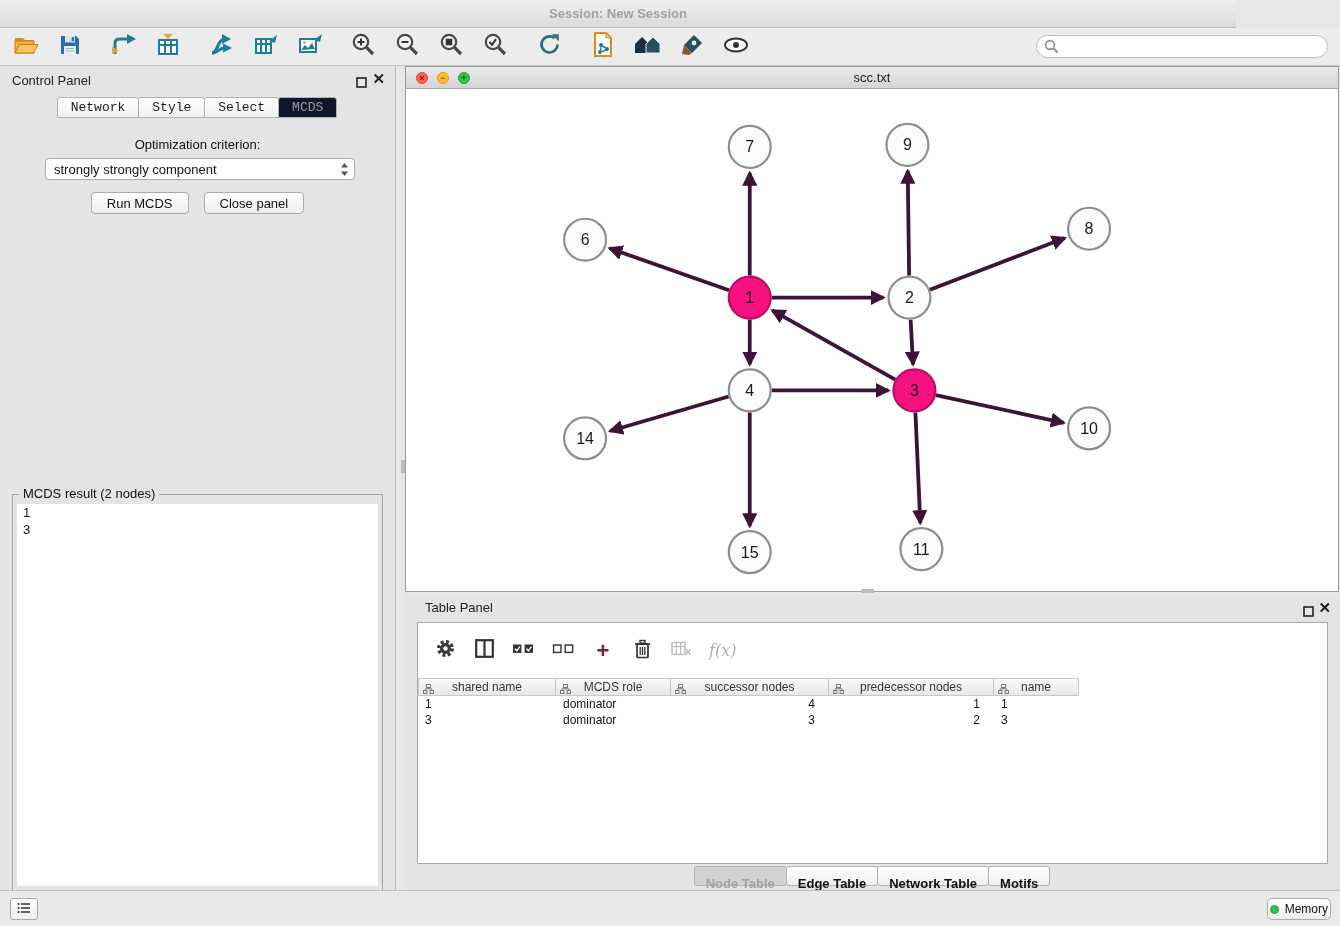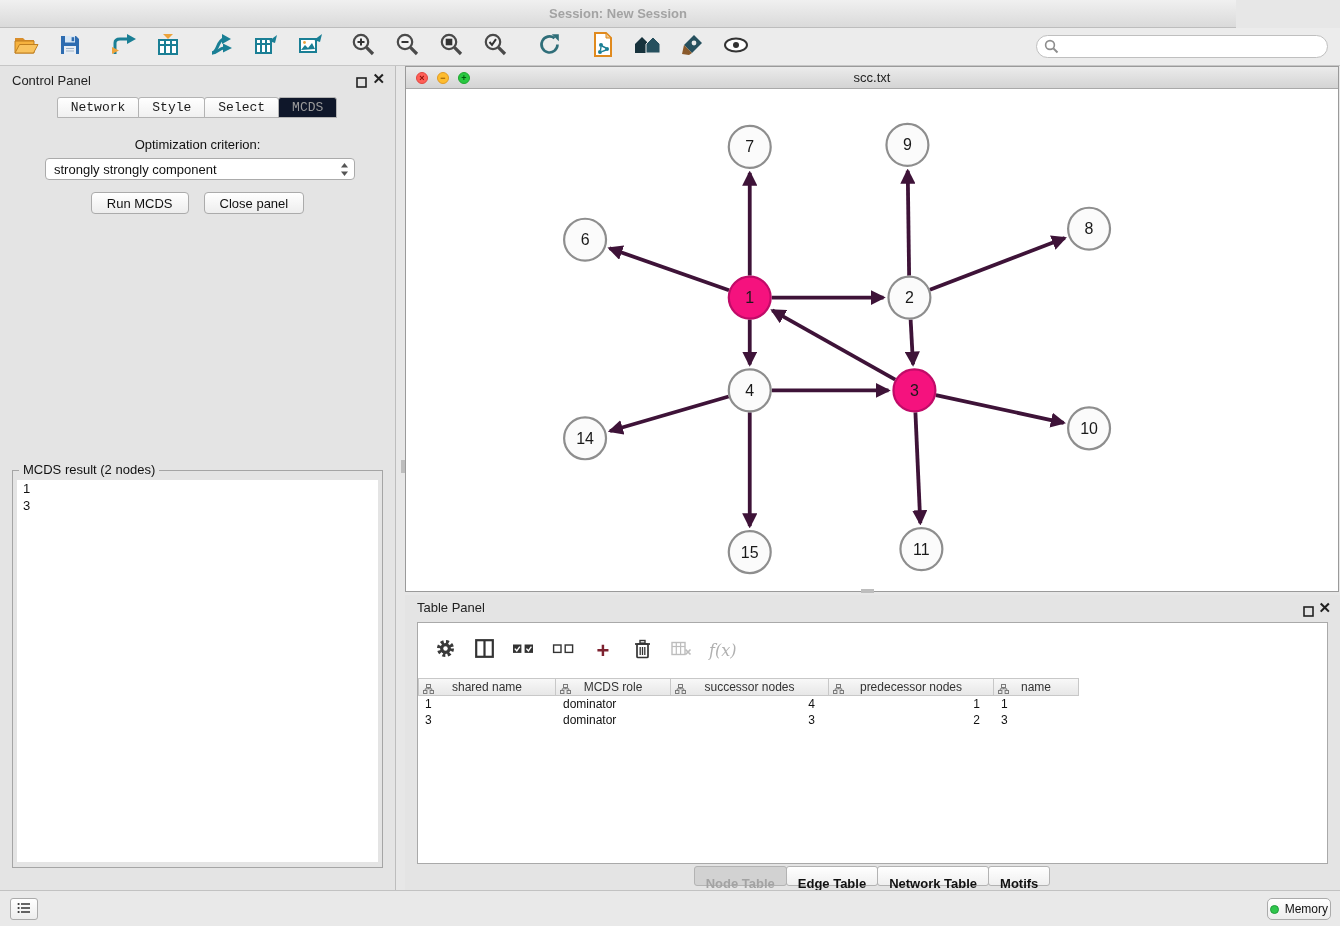--- a/index.html
+++ b/index.html
@@ -61,21 +61,21 @@
     background:#fff; border:1px solid #ababab; border-radius:4px;
     font-size:13px; color:#111; display:flex; align-items:center; padding:0 22px 0 8px; cursor:pointer;
   }
   .sel-arrows { position:absolute; right:5px; top:3px; }
   .cp-btnrow { position:absolute; left:0; top:126px; width:100%; display:flex; justify-content:center; gap:15px; }
   .cp-btn {
     height:22px; padding:0 15px; background:linear-gradient(#ffffff,#ededed);
     border:1px solid #ababab; border-radius:4px; font-size:13px; color:#111;
     font-family:"Liberation Sans", sans-serif; cursor:pointer;
   }
-  .groupbox { position:absolute; left:12px; top:404px; width:371px; height:398px; border:1px solid #a5a5a5; }
+  .groupbox { position:absolute; left:12px; top:428px; width:371px; height:398px; border:1px solid #a5a5a5; }
   .groupbox-title { position:absolute; top:-9px; left:6px; background:#e4e4e4; padding:0 4px; font-size:13px; color:#111; }
   .result-list { position:absolute; left:4px; top:9px; right:4px; bottom:5px; background:#fff; overflow:auto; font-size:13px; color:#111; }
   .result-item { padding:1px 6px; line-height:15px; }
 
   
   .network-window {
     position:absolute; left:405px; top:66px; width:934px; height:526px;
     border:1px solid #9a9a9a; background:#fff;
   }
   .nw-titlebar {
@@ -89,21 +89,21 @@
     display:flex; align-items:center; justify-content:center;
     font-size:9px; font-weight:bold; line-height:1; cursor:pointer;
   }
   .tl.red    { left:10px; background:#ff5f57; border:1px solid #e14640; color:#8a0d06; }
   .tl.yellow { left:31px; background:#febc2e; border:1px solid #df9b27; color:#925a00; }
   .tl.green  { left:52px; background:#28c840; border:1px solid #1ea62f; color:#005c0e; }
   .nw-canvas { position:absolute; left:0; top:22px; width:932px; height:502px; background:#fff; }
 
   
   .table-panel { position:absolute; left:405px; top:595px; width:935px; height:295px; background:#e4e4e4; }
-  .tp-title { position:absolute; left:12px; top:5px; font-size:13px; color:#222; }
+  .tp-title { position:absolute; left:20px; top:5px; font-size:13px; color:#222; }
   .tp-float { right:26px; } .tp-close { right:9px; }
   .tp-inner {
     position:absolute; left:12px; top:27px; width:911px; height:242px;
     background:#fff; border:1px solid #a9a9a9; overflow:hidden;
   }
   .tp-toolbar { height:55px; display:flex; align-items:center; gap:17px; padding-left:16px; }
   .tp-tbicon { display:flex; align-items:center; justify-content:center; min-width:22px; height:24px; cursor:pointer; }
   .fx-label { font-family:"DejaVu Serif", serif; font-style:italic; font-size:16px; color:#b0b0b0; }
   .plus-glyph { font-size:22px; font-weight:bold; color:#7d2230; line-height:20px; }
   .tp-headrow { display:flex; height:18px; }

